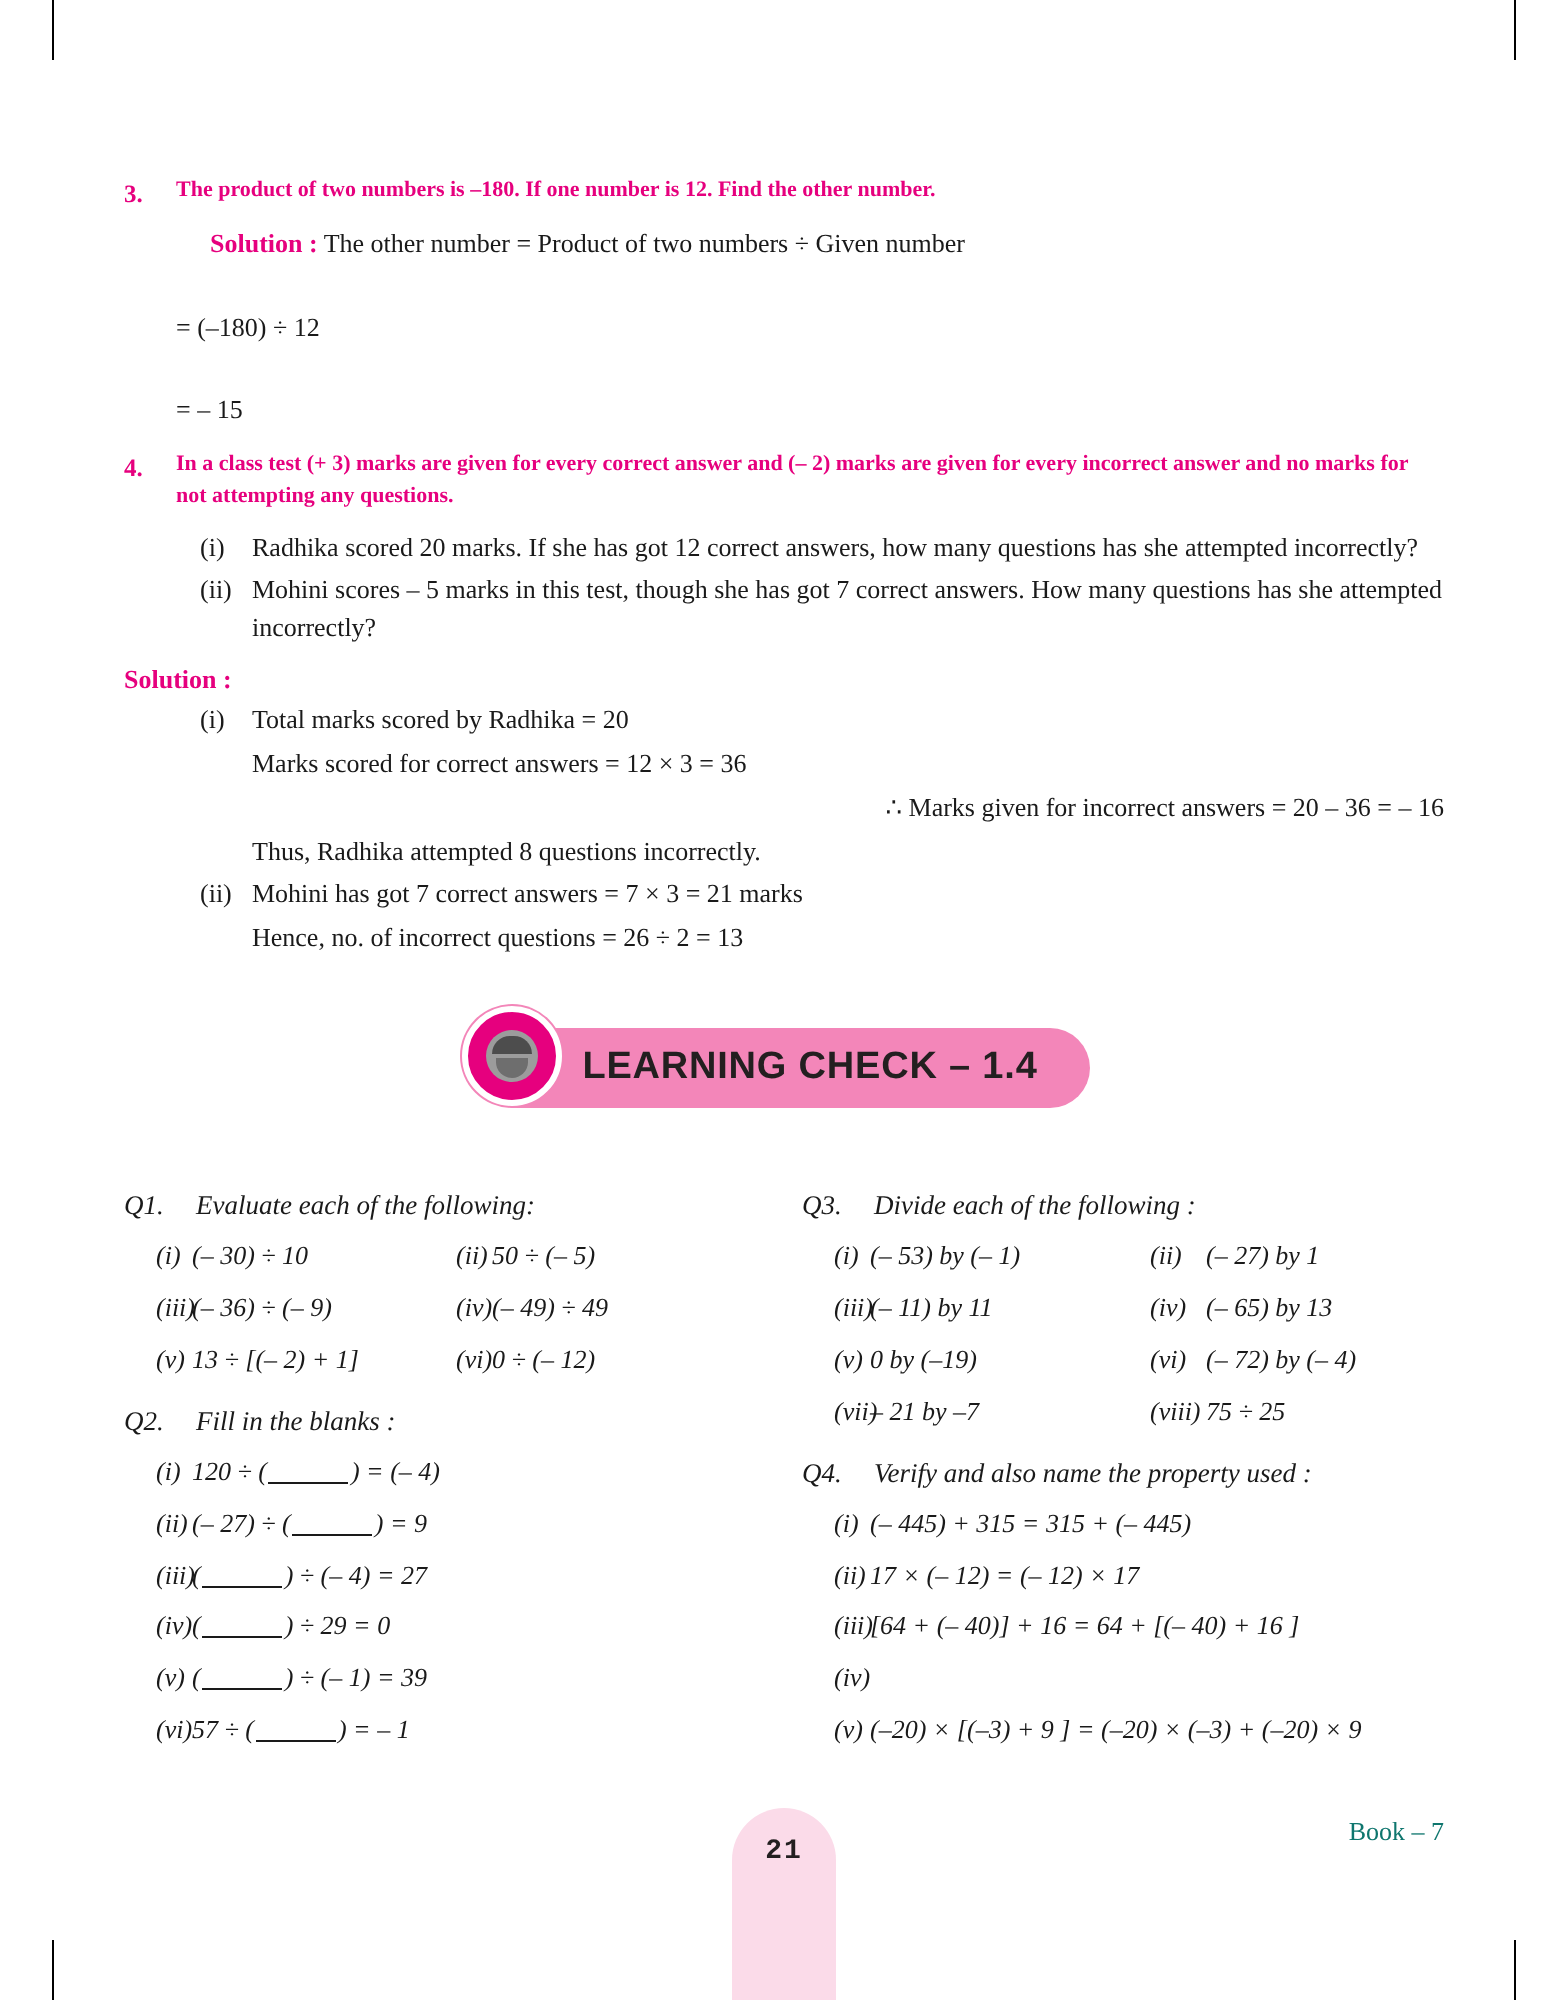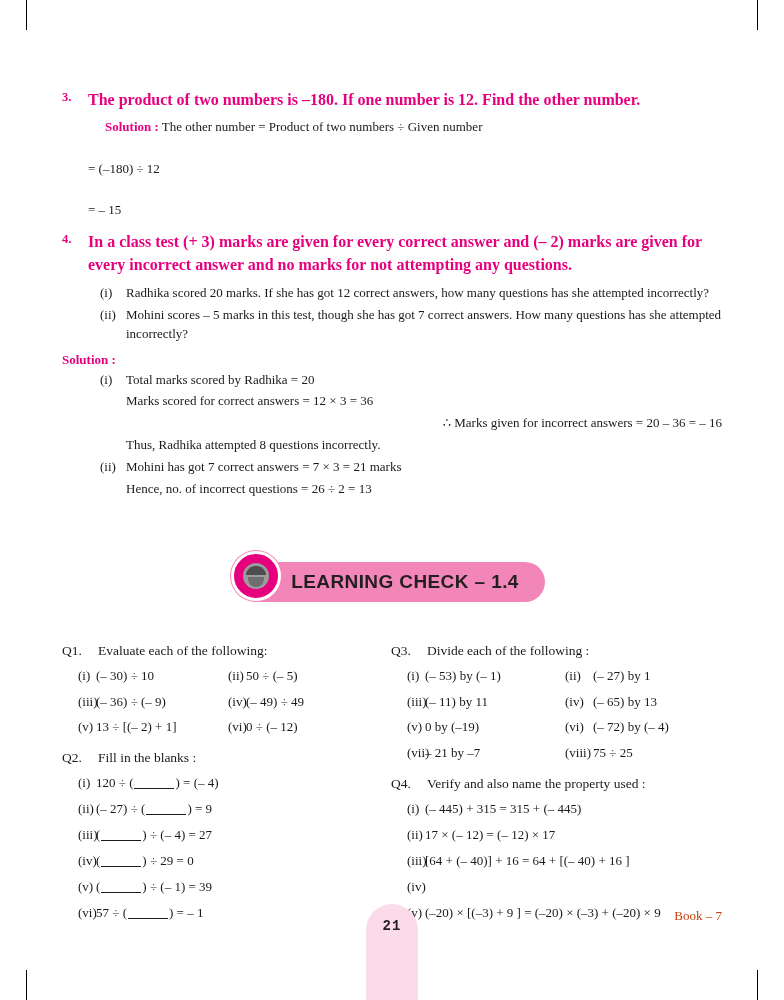--- a/index.html
+++ b/index.html
@@ -50,21 +50,21 @@
     color: #e6007e;
     font-weight: bold;
     font-size: 12.5px;
     width: 26px;
     flex: 0 0 26px;
     line-height: 1.45;
   }
   .qtext {
     color: #e6007e;
     font-weight: bold;
-    font-size: 16px;
+    font-size: 11px;
     line-height: 1.45;
     flex: 1;
   }
 
   .soln-line {
     font-size: 13px;
     line-height: 1.5;
     margin: 6px 0 0 43px;
   }
   .soln-label {
@@ -111,21 +111,20 @@
   .banner-wrap {
     margin-top: 26px;
     display: flex;
     justify-content: center;
   }
   .banner {
     position: relative;
     display: flex;
     align-items: center;
     height: 58px;
-    margin-top: 28px;
   }
   .banner-bar {
     background: #f386b9;
     color: #231f20;
     font-family: "Liberation Sans", sans-serif;
     font-weight: bold;
     font-size: 19px;
     letter-spacing: 0.4px;
     height: 40px;
     display: flex;
@@ -169,21 +168,22 @@
     left: 3px; top: 3px;
     width: 20px; height: 9px;
     border-radius: 10px 10px 0 0;
     background: #4d4d4d;
   }
 
   
   .cols {
     display: flex;
     margin-top: 22px;
-    gap: 8px;
+    gap: 18px;
+    font-style: italic;
   }
   .col { width: 321px; }
 
   .ex-q {
     display: flex;
     align-items: flex-start;
     font-size: 13.5px;
     margin-top: 10px;
   }
   .ex-q-num {
@@ -251,21 +251,21 @@
     font-weight: bold;
     font-size: 14px;
     color: #231f20;
     letter-spacing: 1px;
   }
   .book-label {
     position: absolute;
     right: 62px;
     bottom: 76px;
     font-size: 13px;
-    color: #c2410c;
+    color: #0f766e;
   }
 </style>
 </head>
 <body>
 
 <div class="page">
 
   <span class="crop-mark crop-tl-v"></span>
   <span class="crop-mark crop-tr-v"></span>
   <span class="crop-mark crop-bl-v"></span>

